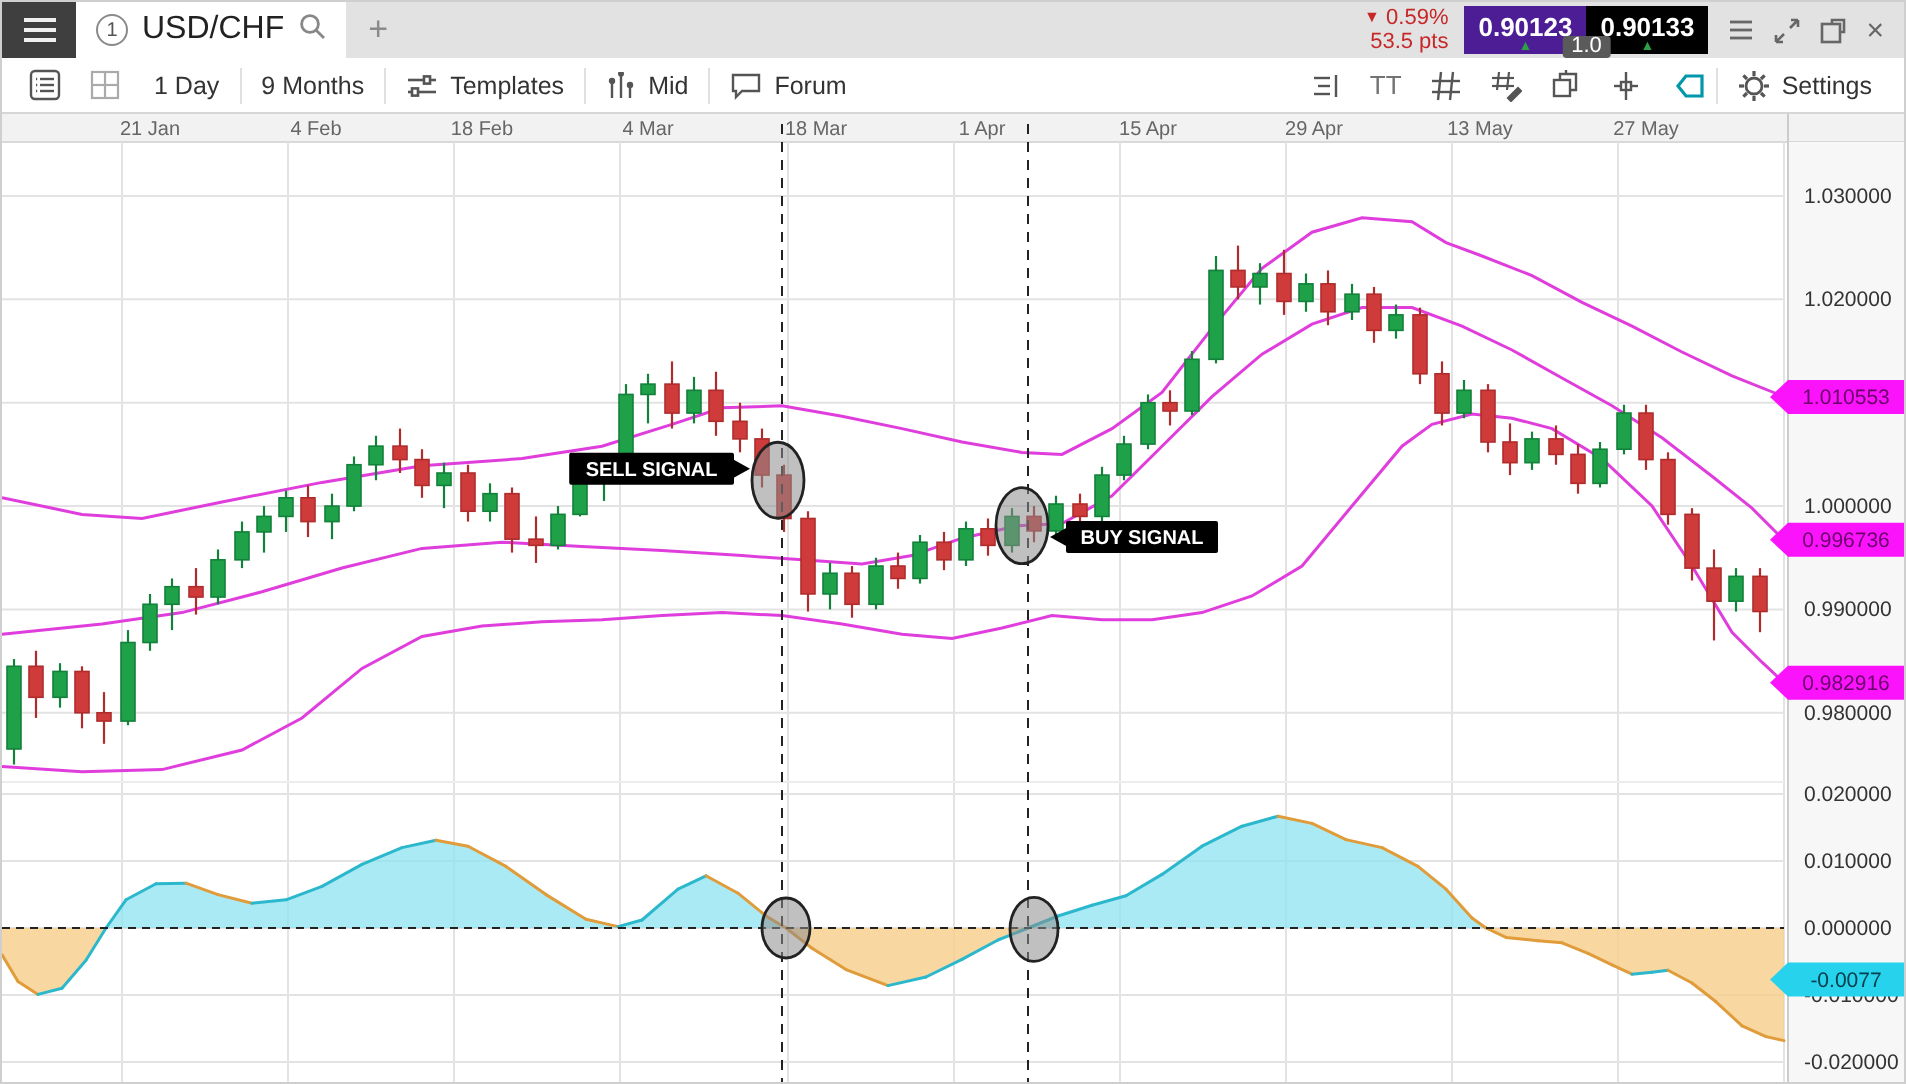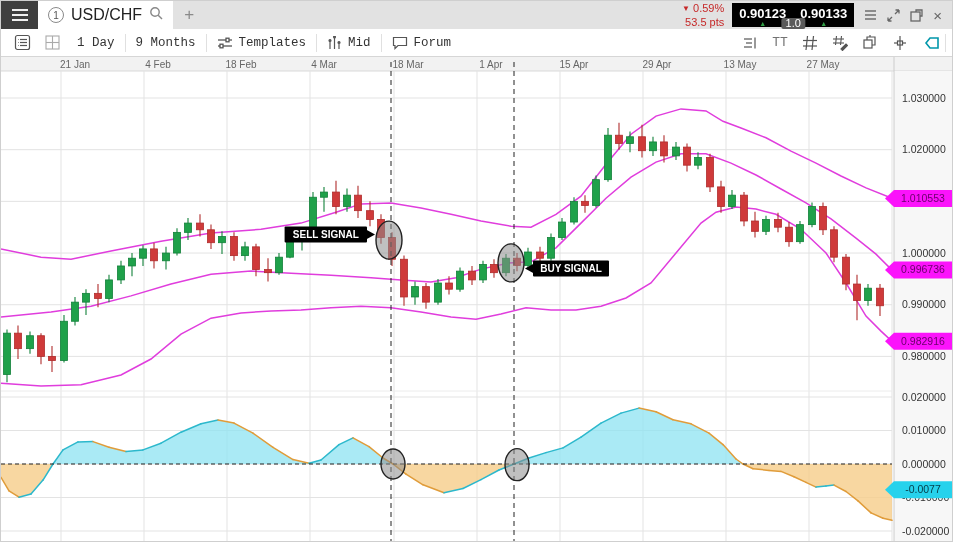--- a/index.html
+++ b/index.html
@@ -12,28 +12,28 @@
   .menu-btn i{display:block;width:16px;height:2px;background:#f0f0f0;}
   .tab{background:#fff;display:flex;align-items:center;padding:0 10px;gap:7px;min-width:130px;}
   .badge-circle{width:16px;height:16px;border:1.4px solid #8a8a8a;border-radius:50%;font-size:10px;color:#555;display:flex;align-items:center;justify-content:center;}
   .sym{font-size:16px;color:#222;}
   .plus-btn{width:32px;display:flex;align-items:center;justify-content:center;color:#8a8a8a;font-size:17px;cursor:pointer;}
   .spacer{flex:1;}
   .change{align-self:center;text-align:right;color:#c62828;font-size:11px;line-height:12.5px;margin-right:8px;white-space:nowrap;}
   .change .tri{font-size:8px;vertical-align:1px;}
   .quotes{position:relative;display:flex;align-self:center;height:24px;}
   .qbox{width:61px;height:24px;display:flex;align-items:flex-start;justify-content:center;color:#fff;font-size:13px;font-weight:bold;padding-top:3px;position:relative;}
-  .qbid{background:#000000;}
+  .qbid{background:#4c1d95;}
   .qask{background:#000000;}
   .qbox .up{position:absolute;bottom:0px;left:50%;transform:translateX(-50%);font-size:7px;color:#2f9e44;line-height:7px;}
   .spread{position:absolute;left:50%;bottom:-2px;transform:translateX(-50%);background:#5a5a5a;color:#fff;font-size:11px;padding:0 4px;border-radius:2px;line-height:11px;z-index:2;}
   .winicons{display:flex;align-items:center;gap:10px;padding:0 10px;color:#666;}
   .winicons svg{display:block;cursor:pointer;}
   
-  .r2{height:28px;background:#fff;border-bottom:1px solid #d6d6d6;display:flex;align-items:center;font-size:12.5px;color:#333;padding:0 6px;font-family:Liberation Mono, monospace;}
+  .r2{height:28px;background:#fff;border-bottom:1px solid #d6d6d6;display:flex;align-items:center;font-size:12.5px;color:#333;padding:0 6px;}
   .tbtn{display:flex;align-items:center;gap:6px;padding:0 10px;height:100%;cursor:pointer;white-space:nowrap;}
   .tbtn svg{display:block;}
   .sep{width:1px;height:18px;background:#e0e0e0;}
   .iconbtn{width:30px;height:100%;display:flex;align-items:center;justify-content:center;cursor:pointer;color:#555;}
   .tt{font-size:13px;color:#737373;}
   
   .chartwrap{position:absolute;left:0;top:56px;width:953px;height:486px;}
   svg text{font-family:"Liberation Sans", sans-serif;}
 </style>
 </head>
@@ -225,20 +225,40 @@
             <line x1="9.5" y1="8" x2="13" y2="8"></line>
           </g>
         </svg>
     </span>
     <span class="iconbtn">
       <svg width="22" height="16" viewBox="0 0 22 16">
           <path d="M7 8 L11 3 H19 V13 H11 Z" fill="none" stroke="#0097ab" stroke-width="1.6"></path>
         </svg>
     </span>
     <span class="sep"></span>
+    <span class="tbtn">
+      <span>
+        <svg width="16" height="16" viewBox="0 0 16 16">
+            <g stroke="#555" stroke-width="1.4" fill="none">
+              <circle cx="8" cy="8" r="4"></circle>
+              <g stroke-width="1.6">
+                <line x1="8" y1="0.5" x2="8" y2="3"></line>
+                <line x1="8" y1="13" x2="8" y2="15.5"></line>
+                <line x1="0.5" y1="8" x2="3" y2="8"></line>
+                <line x1="13" y1="8" x2="15.5" y2="8"></line>
+                <line x1="2.7" y1="2.7" x2="4.5" y2="4.5"></line>
+                <line x1="11.5" y1="11.5" x2="13.3" y2="13.3"></line>
+                <line x1="13.3" y1="2.7" x2="11.5" y2="4.5"></line>
+                <line x1="2.7" y1="13.3" x2="4.5" y2="11.5"></line>
+              </g>
+            </g>
+          </svg>
+      </span>
+      <span>Settings</span>
+    </span>
   </div>
 
   <div class="chartwrap">
     <svg id="chart" width="953" height="486" viewBox="0 0 953 486">
         <g>
           <rect x="0" y="0" width="953" height="14" fill="#f2f2f2"></rect>
           <line x1="0" y1="14" x2="953" y2="14" stroke="#d9d9d9"></line>
           <rect x="893" y="14" width="60" height="472" fill="#f7f7f7"></rect>
           <line x1="893" y1="0" x2="893" y2="486" stroke="#cccccc"></line>
         </g>

